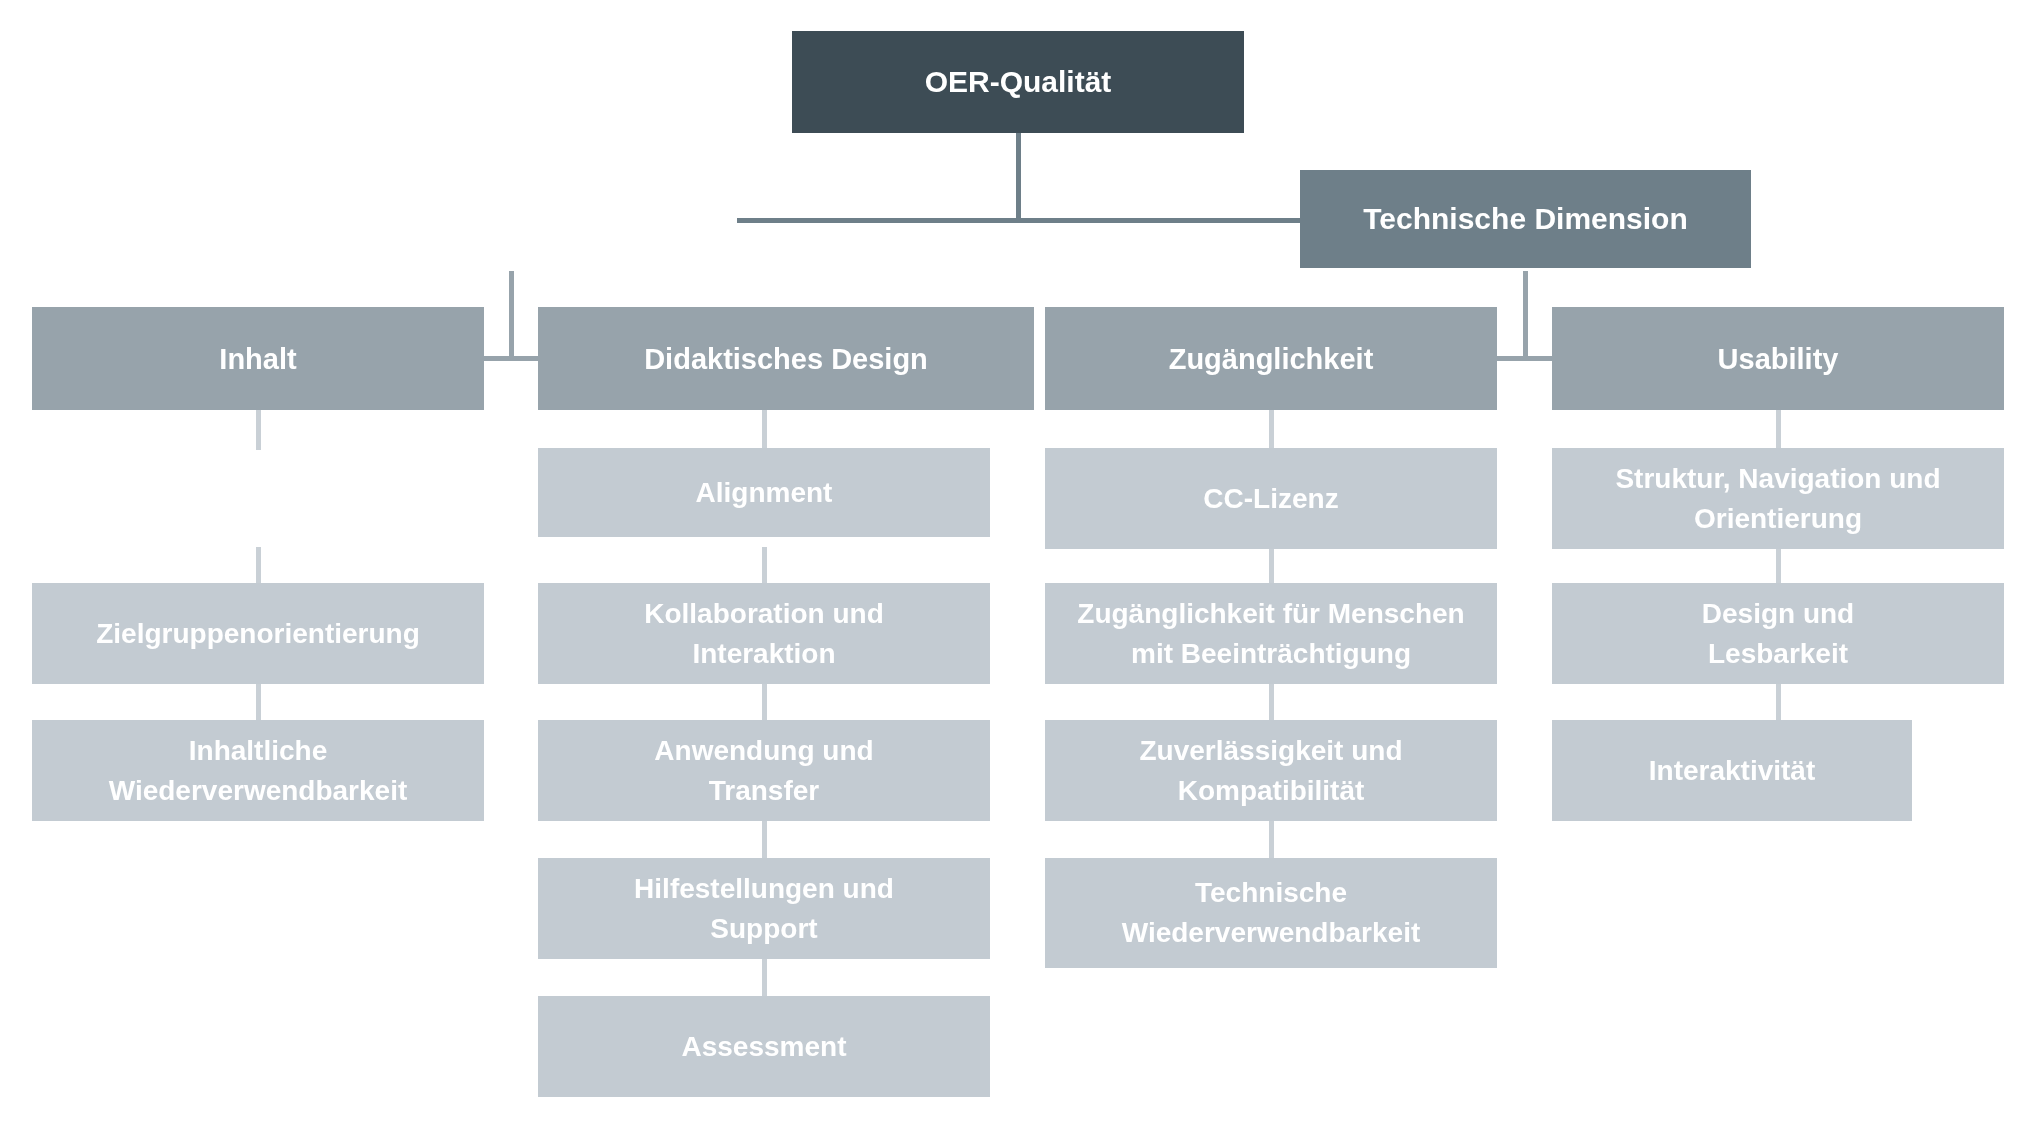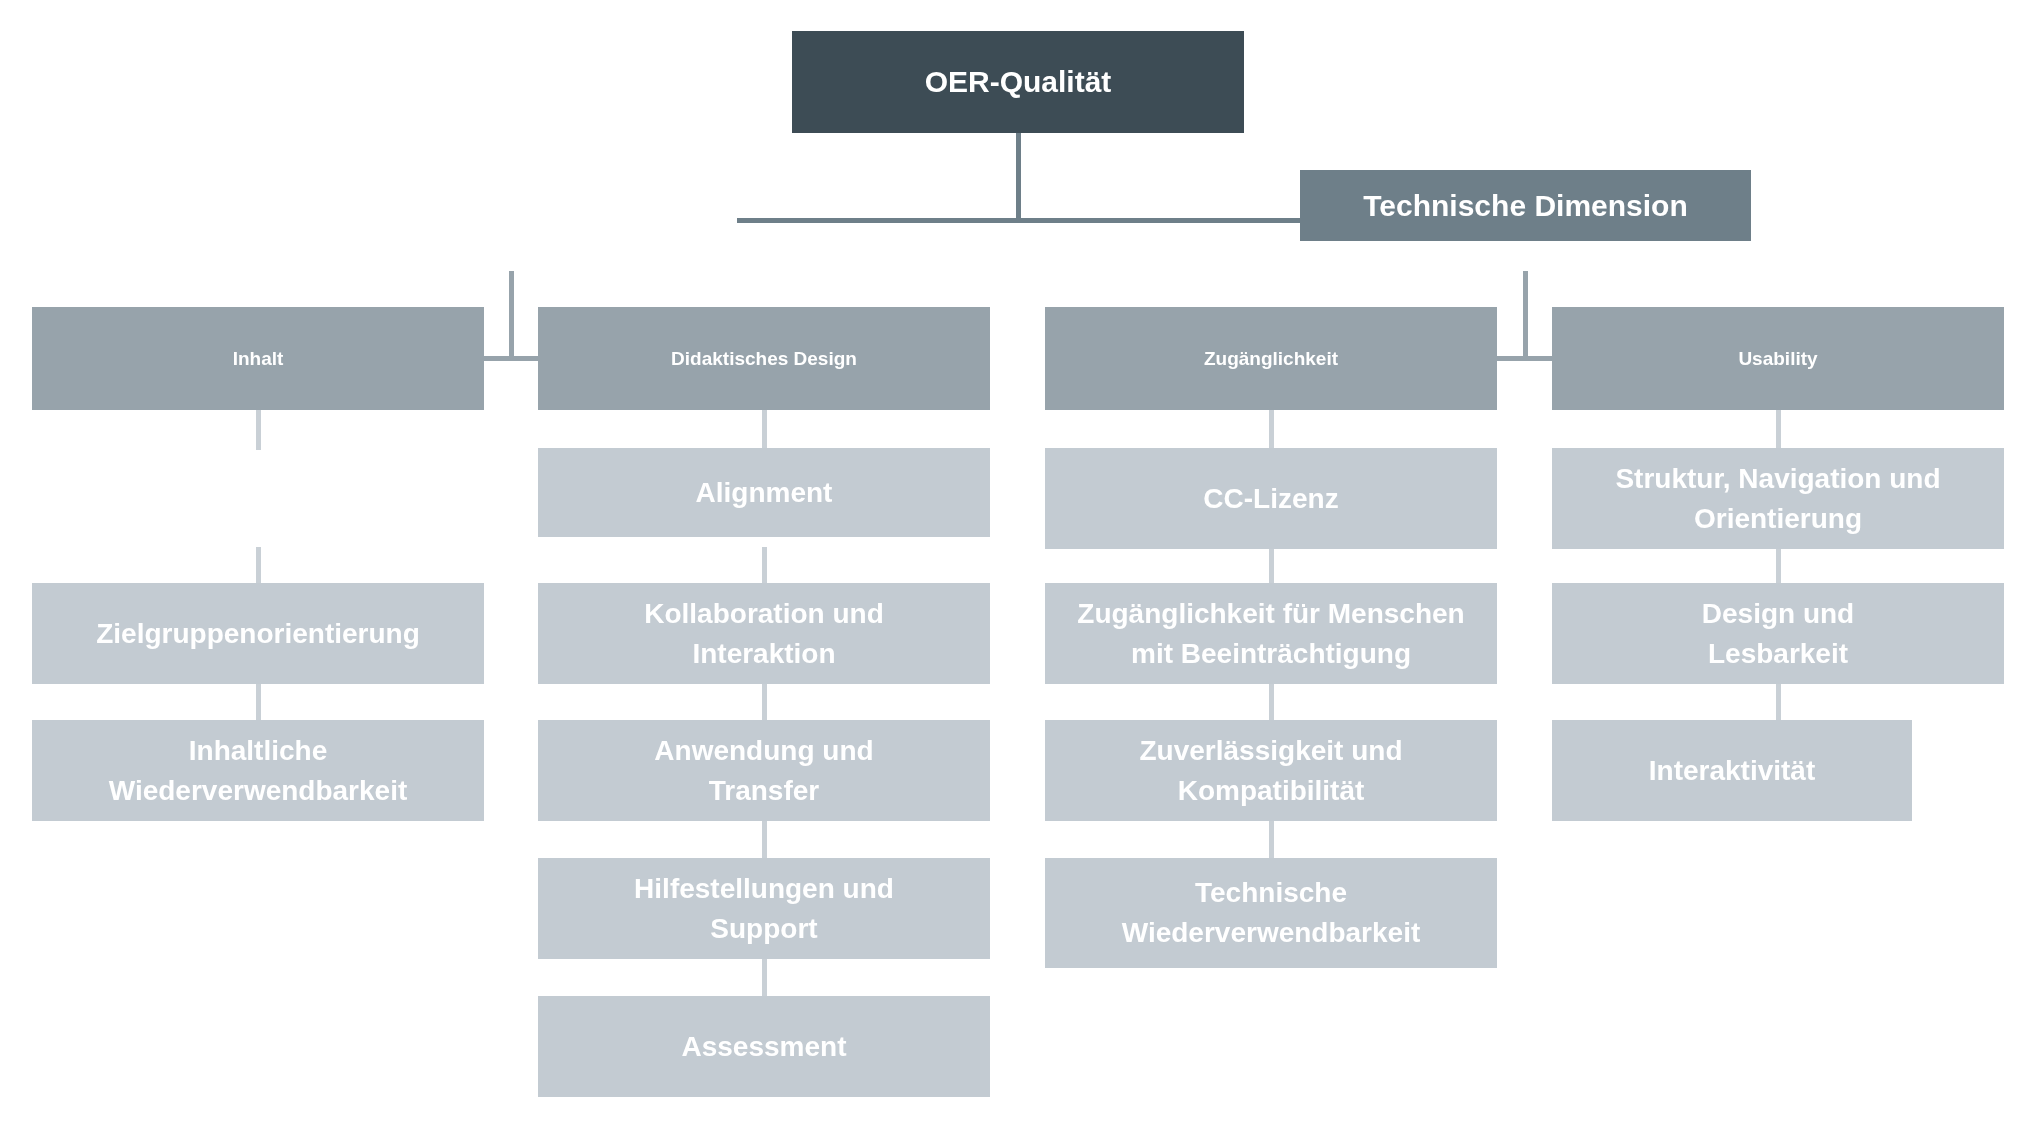--- a/index.html
+++ b/index.html
@@ -24,21 +24,21 @@
     text-align: center;
     font-weight: 700;
     color: var(--text, #ffffff);
     white-space: pre-line;
     line-height: 40px;
     box-sizing: border-box;
     padding: 0 14px;
   }
   .l1 { background: var(--level1-bg, #3d4c55); font-size: 30px; }
   .l2 { background: var(--level2-bg, #6e7f89); font-size: 30px; }
-  .l3 { background: var(--level3-bg, #97a3ab); font-size: 19px; }
+  .l3 { background: var(--level3-bg, #97a3ab); font-size: 29px; }
   .l4 { background: var(--level4-bg, #c3cbd2); font-size: 28px; }
   .conn { position: absolute; }
   .conn.dark  { background: var(--connector-dark, #6e7f89); }
   .conn.mid   { background: var(--connector-mid, #97a3ab); }
   .conn.light { background: var(--connector-light, #c9d0d6); }
 </style>
 </head>
 <body>
 
 <div class="canvas">
@@ -68,28 +68,28 @@
   <div class="conn light" style="left:1269px;top:819px;width:5px;height:41px"></div>
 
   <div class="conn light" style="left:1776px;top:408px;width:5px;height:42px"></div>
   <div class="conn light" style="left:1776px;top:547px;width:5px;height:38px"></div>
   <div class="conn light" style="left:1776px;top:682px;width:5px;height:40px"></div>
 
   <div class="box l1" style="left:792px;top:31px;width:452px;height:102px">
     <span>OER-Qualität</span>
   </div>
 
-  <div class="box l2" style="left:1300px;top:170px;width:451px;height:71px">
+  <div class="box l2" style="left:1300px;top:170px;width:451px;height:98px">
     <span>Technische Dimension</span>
   </div>
 
   <div class="box l3" style="left:32px;top:307px;width:452px;height:103px">
     <span>Inhalt</span>
   </div>
-  <div class="box l3" style="left:538px;top:307px;width:452px;height:103px">
+  <div class="box l3" style="left:538px;top:307px;width:496px;height:103px">
     <span>Didaktisches Design</span>
   </div>
   <div class="box l3" style="left:1045px;top:307px;width:452px;height:103px">
     <span>Zugänglichkeit</span>
   </div>
   <div class="box l3" style="left:1552px;top:307px;width:452px;height:103px">
     <span>Usability</span>
   </div>
 
   <div class="box l4" style="left:32px;top:583px;width:452px;height:101px">

